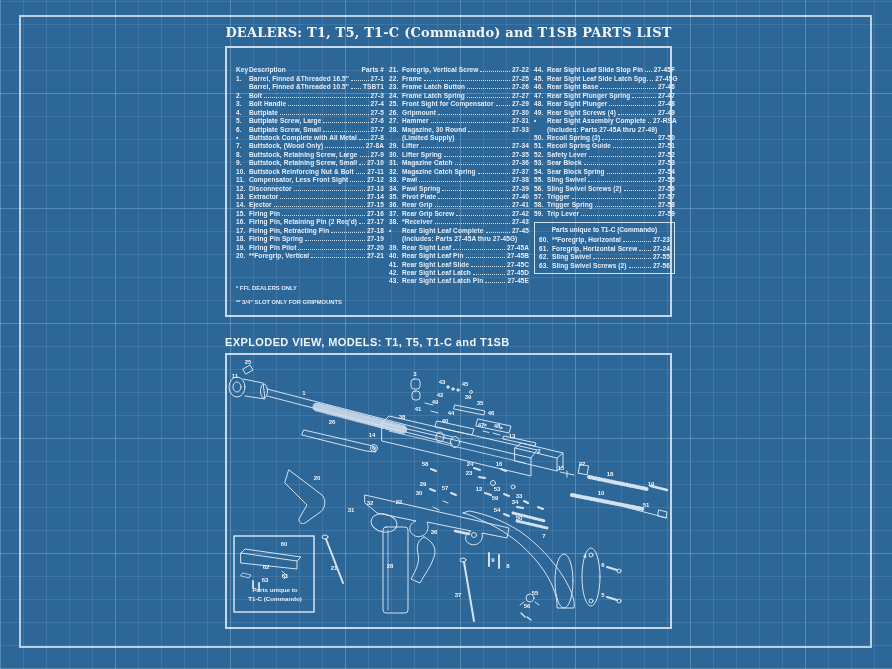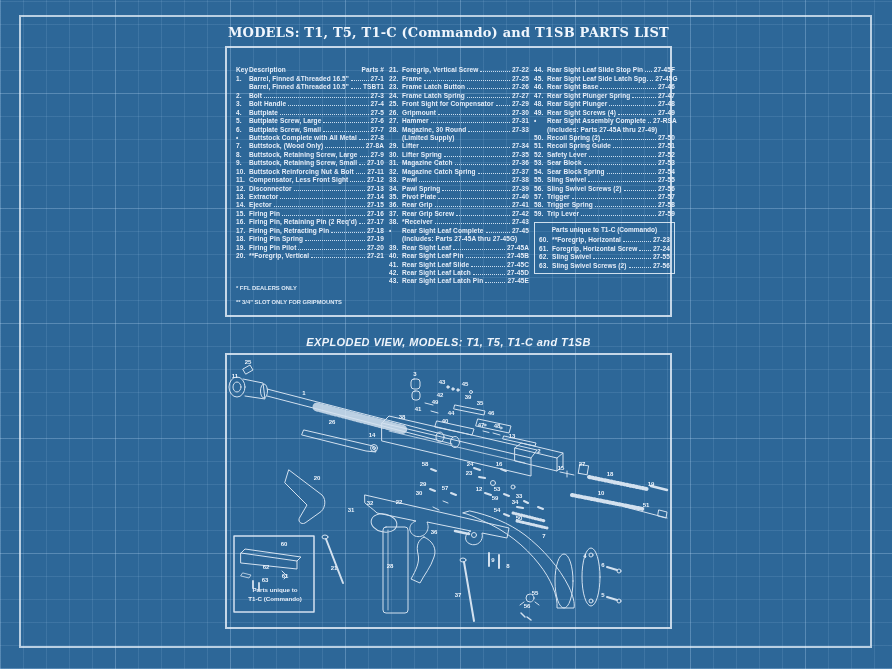--- a/index.html
+++ b/index.html
@@ -16,22 +16,22 @@
   .sheet-frame{
     position:absolute;left:19px;top:15px;width:849px;height:629px;
     border:2px solid rgba(240,248,255,0.72);
   }
   .sheet-title1{
     position:absolute;left:225px;top:25px;width:447px;text-align:center;
     font-family:"DejaVu Serif", serif;font-weight:700;font-size:13px;
     color:#f0f6fd;letter-spacing:0.2px;white-space:nowrap;
   }
   .sheet-title2{
-    position:absolute;left:225px;top:336px;width:447px;text-align:center;
-    font-weight:700;font-size:11px;color:#eef4fb;letter-spacing:0.4px;white-space:nowrap;font-style:italic;
+    position:absolute;left:225px;top:336px;width:447px;
+    font-weight:700;font-size:11px;color:#eef4fb;letter-spacing:0.4px;white-space:nowrap;
   }
   .panel{position:absolute;border:2px solid rgba(235,244,252,0.8);box-sizing:border-box;}
   #panel-parts{
     left:225px;top:46px;width:447px;height:271px;
     padding:17px 8px 0 9px;display:flex;gap:5px;
   }
   .pcol{flex:none;display:flex;flex-direction:column;}
   #pcol-1{width:148px;}
   #pcol-2{width:140px;}
   #pcol-3{width:141px;}
@@ -54,21 +54,21 @@
   .inset-caption{
     position:absolute;left:9px;top:231px;width:78px;text-align:center;
     font-size:6.2px;font-weight:700;line-height:8.5px;color:#e6eef9;
   }
 </style>
 </head>
 <body>
 
 <div class="sheet-frame"></div>
 
-<div class="sheet-title1">MODELS: T1, T5, T1-C (Commando) and T1SB PARTS LIST</div>
+<div class="sheet-title1">DEALERS: T1, T5, T1-C (Commando) and T1SB PARTS LIST</div>
 
 <div class="panel" id="panel-parts">
   <div class="pcol" id="pcol-1">
     <div class="prow">
       <span class="k">Key</span>
       <span class="d">Description</span>
       <span class="lead nolead"></span>
       <span class="p">Parts #</span>
     </div>
     <div>

